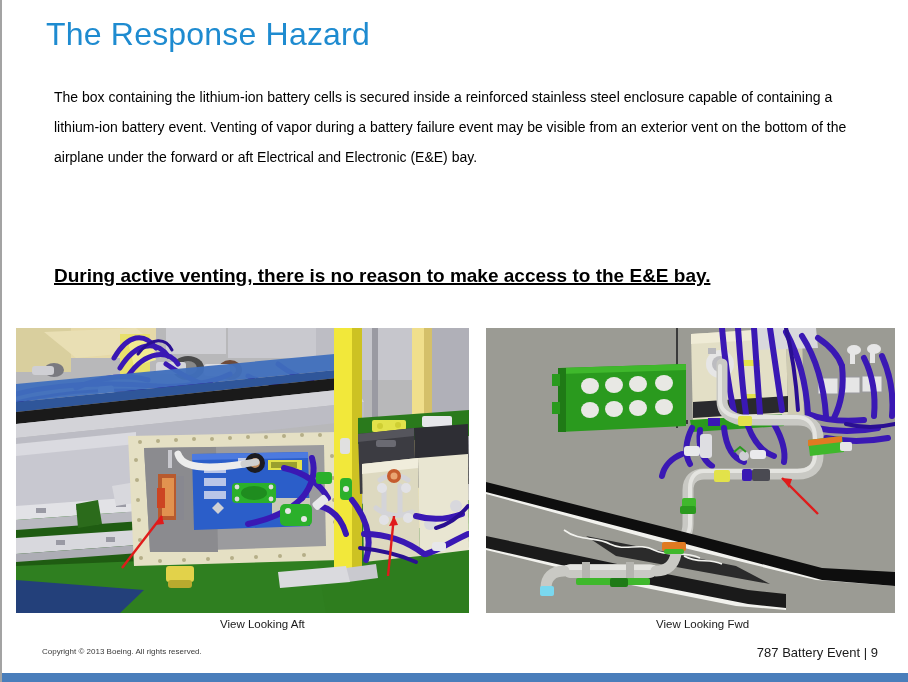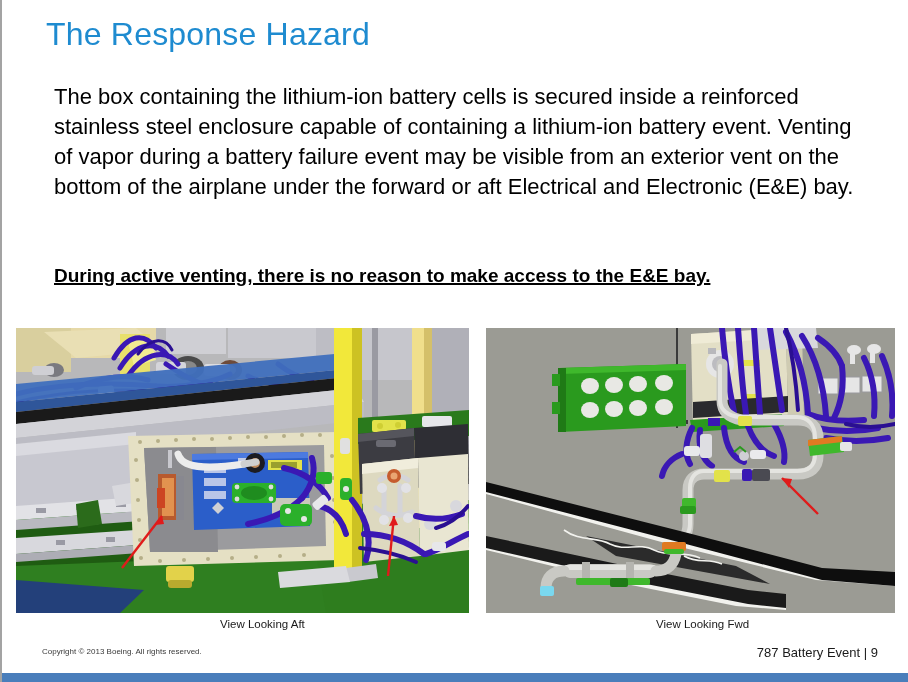--- a/index.html
+++ b/index.html
@@ -35,21 +35,21 @@
     color: #1e8bd0;
     font-family: "Liberation Sans", sans-serif;
     letter-spacing: 0.2px;
     white-space: nowrap;
   }
   #body-paragraph {
     position: absolute;
     left: 52px;
     top: 82px;
     width: 800px;
-    font-size: 22px;
+    font-size: 14px;
     line-height: 30px;
     color: #000000;
     font-family: "Liberation Sans", sans-serif;
   }
   #callout-statement {
     position: absolute;
     left: 52px;
     top: 262px;
     width: 790px;
     font-size: 19px;

